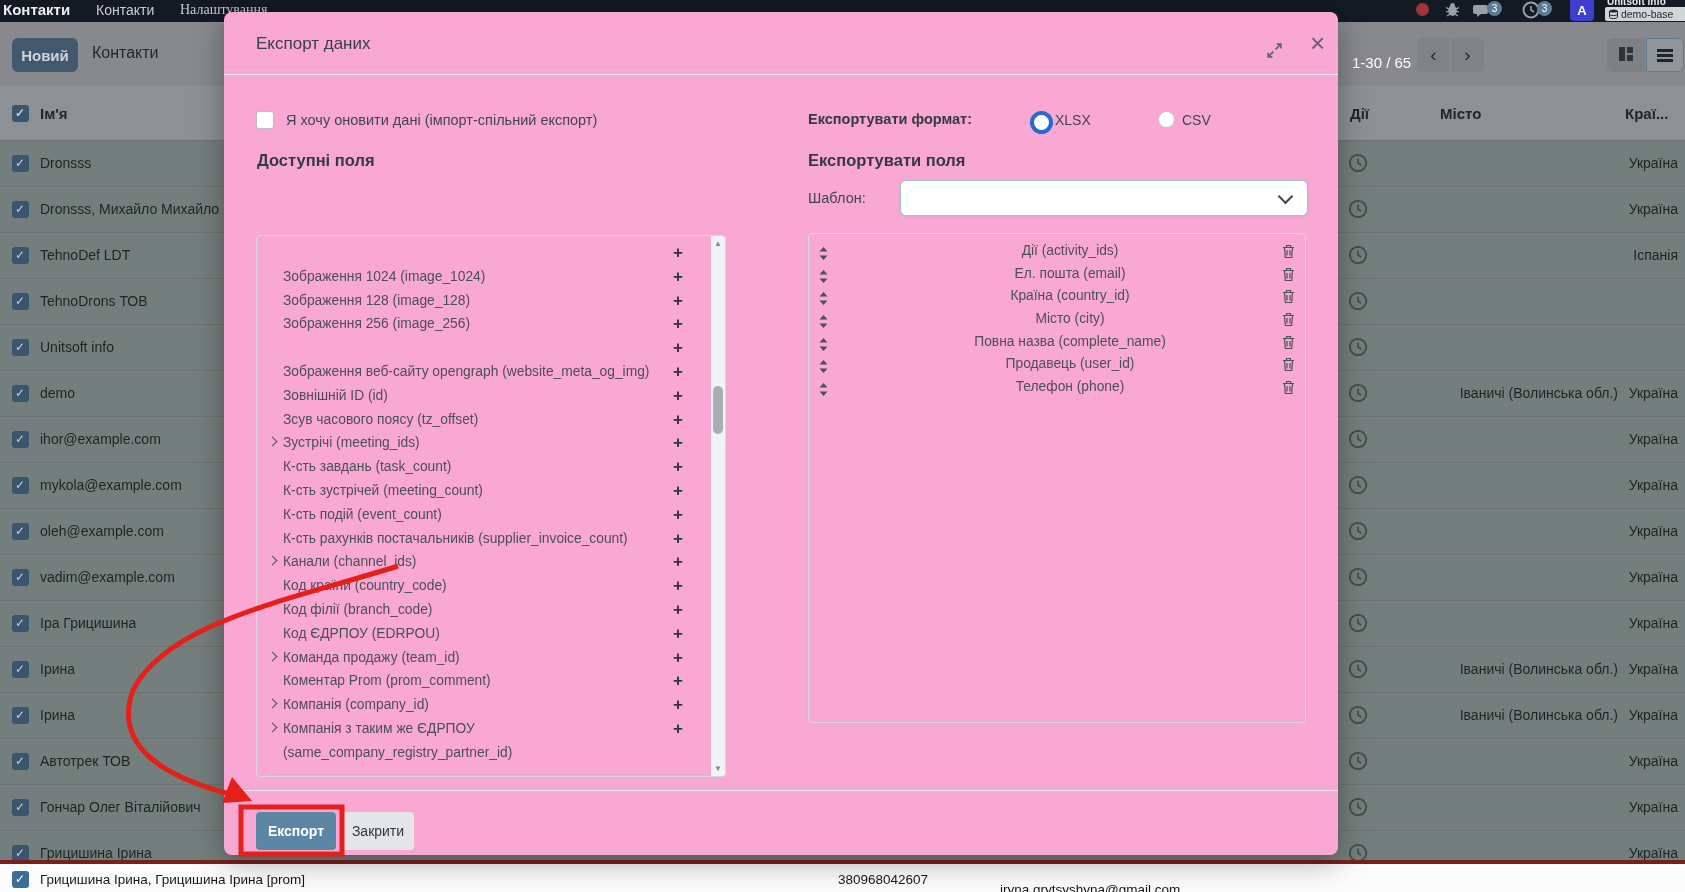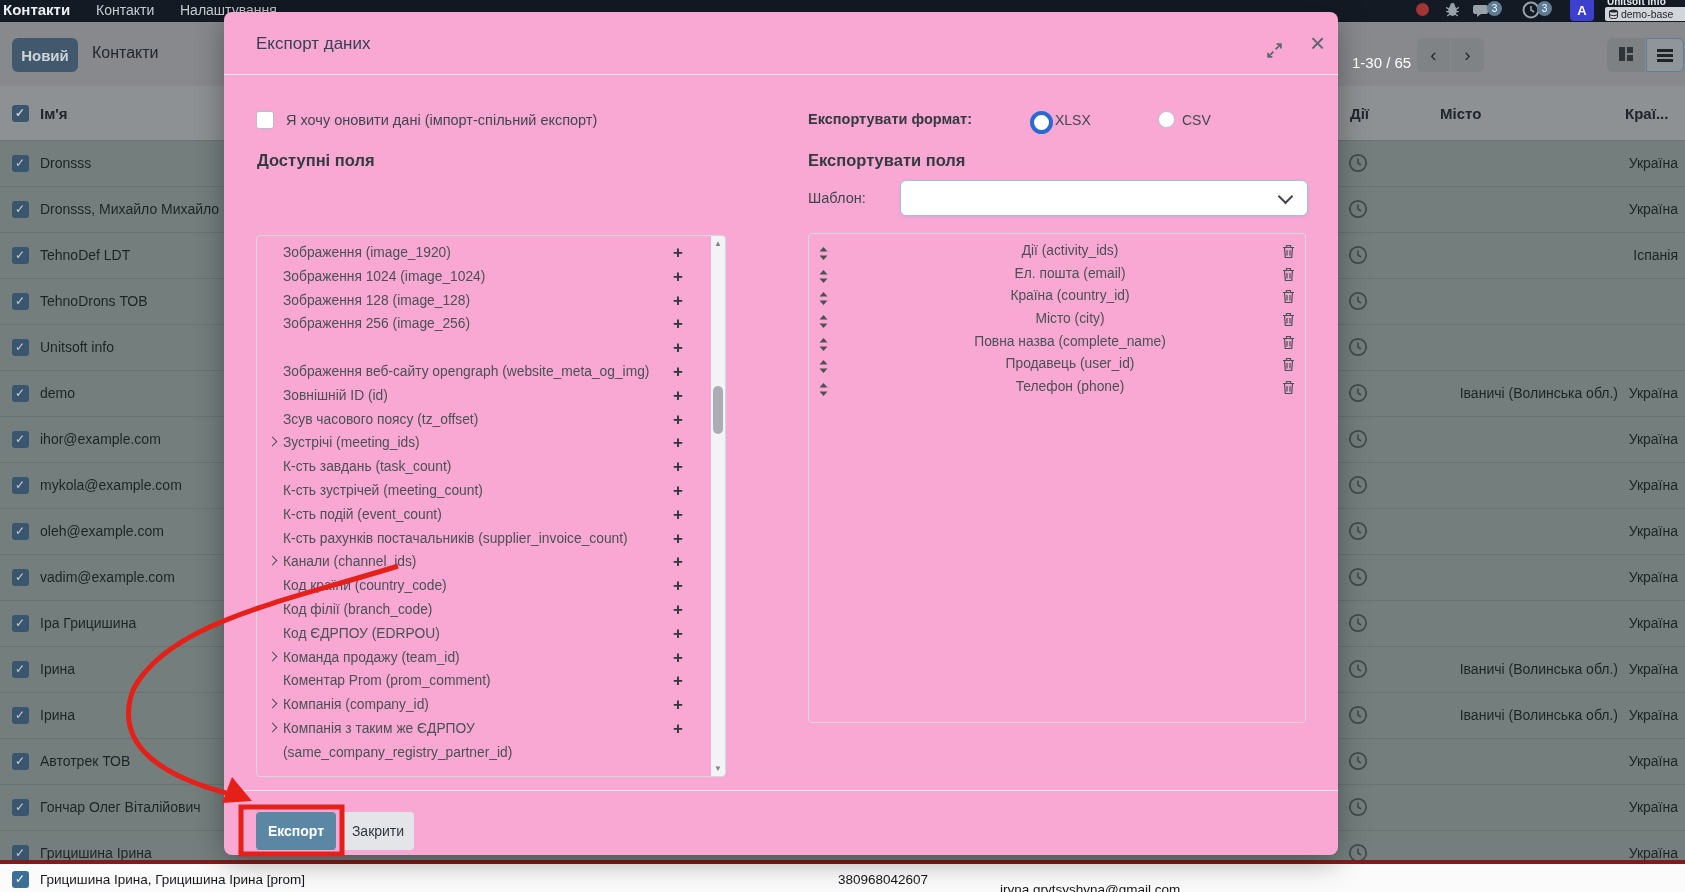--- a/index.html
+++ b/index.html
@@ -4,21 +4,21 @@
 <style>
   html,body{margin:0;padding:0;}
   body{font-family:"Liberation Sans",sans-serif;background:#747f7d;}
   .stage{position:relative;width:1685px;height:892px;overflow:hidden;background:#747f7d;}
 
   
   .topbar{position:absolute;left:0;top:0;width:1685px;height:22px;background:#141a24;color:#c6cbd2;font-size:14px;}
   .topbar .brand{position:absolute;left:3px;top:1px;font-weight:bold;font-size:15px;color:#eceef1;}
   .tb-menu{position:absolute;top:2px;}
   .tb-menu.m1{left:96px;}
-  .tb-menu.m2{left:180px;}
+  .tb-menu.m2{left:180px;font-family:Liberation Serif, serif;}
   .sys-dot{position:absolute;left:1416px;top:3px;width:13px;height:13px;border-radius:50%;background:#a13434;}
   .sys-icon{position:absolute;top:1px;color:#98a0aa;}
   .badge{position:absolute;width:15px;height:15px;border-radius:50%;background:#5e7b94;color:#fff;font-size:10px;line-height:15px;text-align:center;}
   .avatar{position:absolute;left:1570px;top:0px;width:24px;height:21px;background:#3d3fcf;color:#fff;border-radius:0 0 4px 4px;font-weight:bold;font-size:13px;text-align:center;line-height:21px;}
   .companyname{position:absolute;left:1607px;top:-4px;height:9px;overflow:hidden;color:#e8eaed;font-size:10px;font-weight:bold;white-space:nowrap;}
   .dbtag{position:absolute;left:1605px;top:7px;height:14px;background:#d2d6db;color:#23282e;font-size:10.5px;line-height:14px;padding:0 4px;white-space:nowrap;width:80px;overflow:hidden;border-radius:2px;}
 
   
   .cp{position:absolute;left:0;top:22px;width:1685px;height:64px;background:#87898c;}
   .btn-new{position:absolute;left:12px;top:16px;width:66px;height:34px;background:#42586c;color:#ccd3d9;font-weight:bold;font-size:15px;border:none;border-radius:6px;}
@@ -395,21 +395,20 @@
 
     <span class="tpl-label">Шаблон:</span>
     <div class="tpl-select">
       <span class="chev"></span>
     </div>
 
     <div class="lbox">
       <div class="afields" id="afields-mount">
           <div class="afield">
 
-    <span class="flabel">Зображення (image_1920)</span>
     <span class="plus">+</span>
   </div>
           <div class="afield">
 
     <span class="flabel">Зображення 1024 (image_1024)</span>
     <span class="plus">+</span>
   </div>
           <div class="afield">
 
     <span class="flabel">Зображення 128 (image_128)</span>

